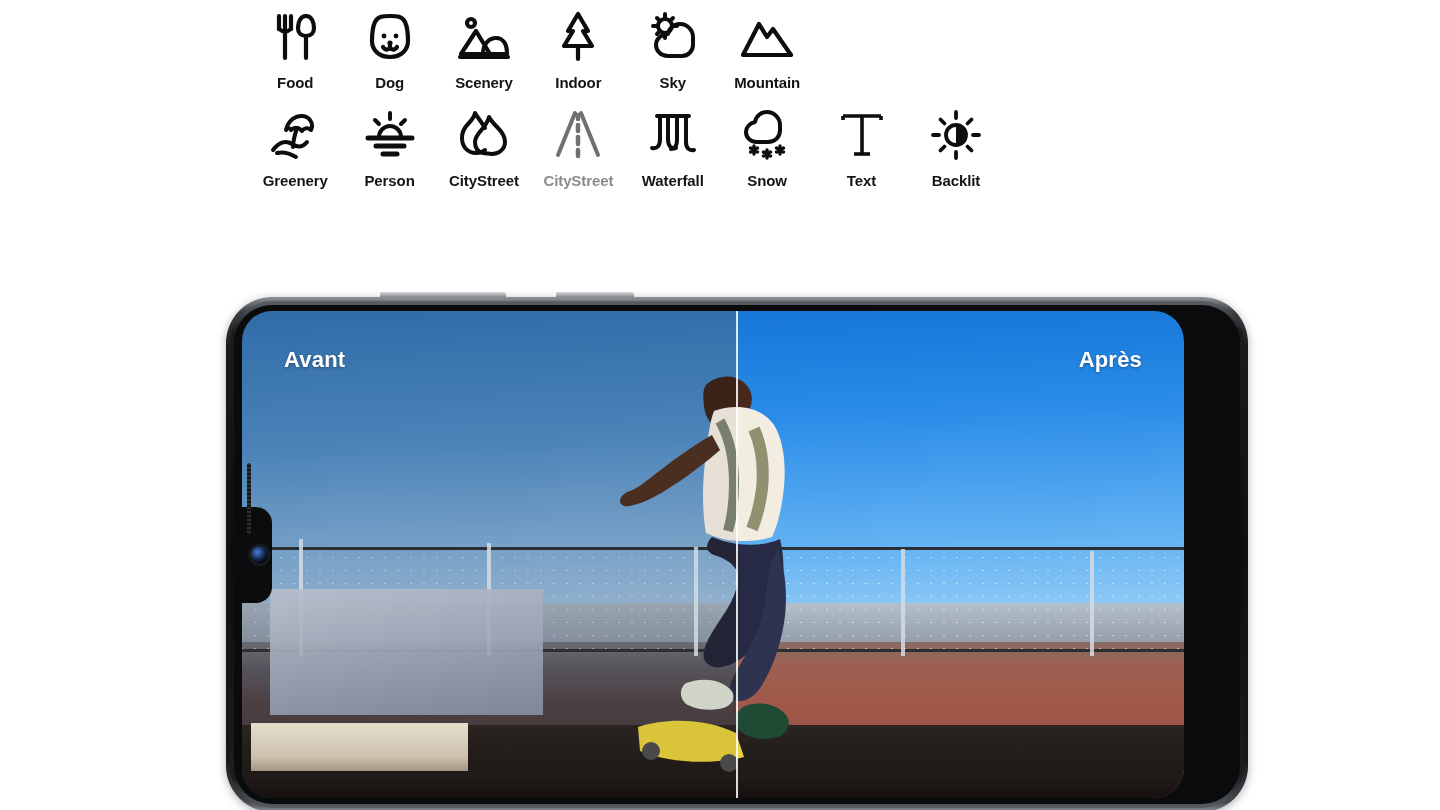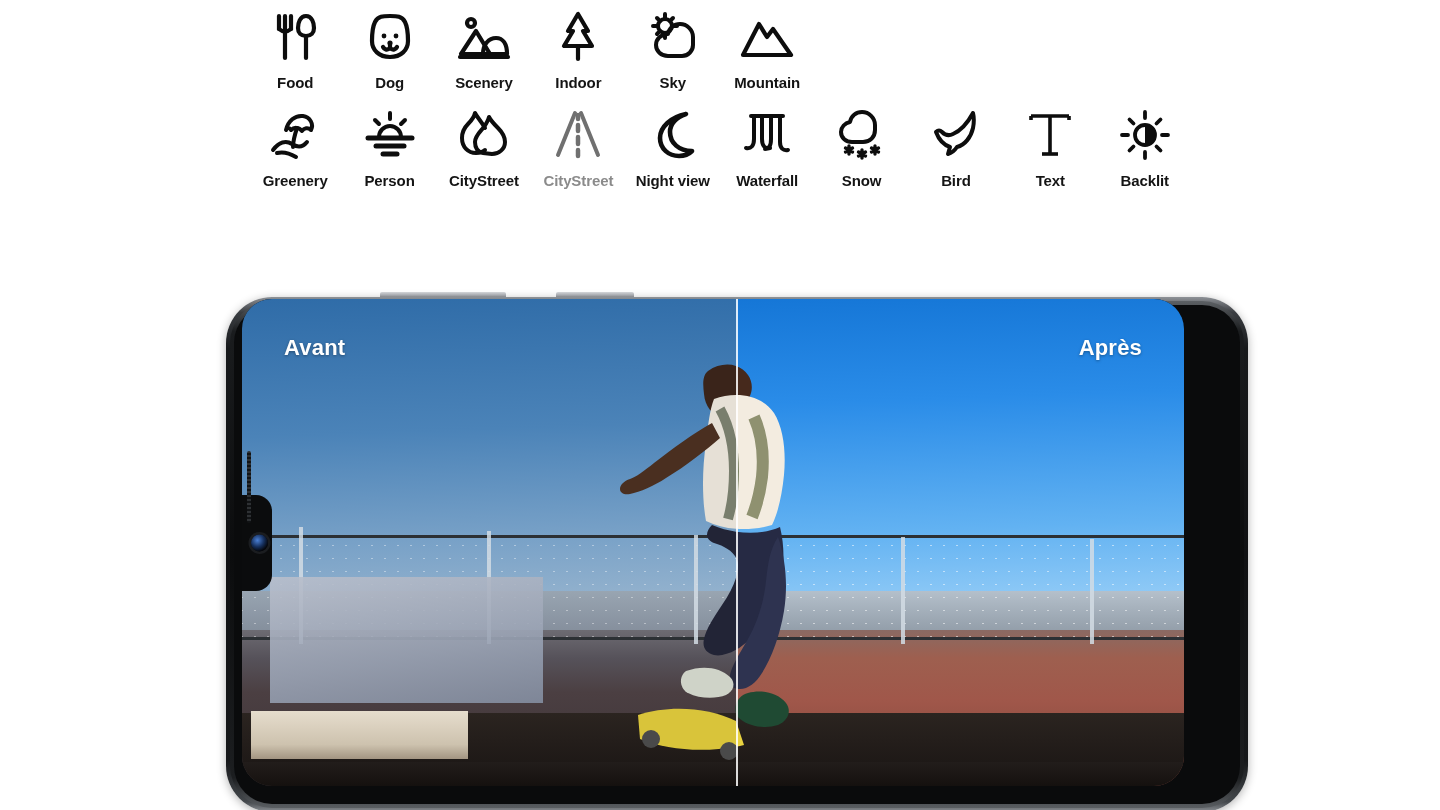--- a/index.html
+++ b/index.html
@@ -82,21 +82,21 @@
     background: linear-gradient(180deg,#5d6165 0%, #1a1c1e 6%, #0b0c0d 50%, #1c1e20 94%, #5a5e62 100%);
   }
   .phone-rim2 {
     position: absolute;
     left: 8px; top: 8px; right: 8px; bottom: 8px;
     border-radius: 38px;
     background: #0a0b0c;
   }
   .phone-screen {
     position: absolute;
-    left: 16px; top: 2px;
+    left: 16px; top: 14px;
     width: 942px; height: 487px;
     border-radius: 30px;
     overflow: hidden;
     background: #0a0b0c;
   }
 
   
   .photo { position: absolute; inset: 0; }
 
   
@@ -336,28 +336,20 @@
         <span class="scene-icon">
           <svg width="54" height="54" viewBox="0 0 54 54" fill="none" stroke="#707070" stroke-width="4" stroke-linecap="round" stroke-linejoin="round">
             <path d="M24 5 L7 47"></path>
             <path d="M30 5 L47 47"></path>
             <path d="M27 7 v4 M27 17 v6 M27 29 v7 M27 42 v6" stroke-width="4.5"></path>
           </svg>
         </span>
         <span class="scene-label muted">CityStreet</span>
       </div>
 
-      <div class="scene-cell">
-        <span class="scene-icon">
-          <svg width="54" height="54" viewBox="0 0 54 54" fill="none" stroke="#0d0d0d" stroke-width="4.6" stroke-linecap="round" stroke-linejoin="round">
-            <path d="M40 6 C25 9 14 19 14 30 c0 11 9 18 19 18 5 0 10 -2 13 -5 -13 0 -22 -8 -22 -19 0 -8 6 -15 16 -18 z"></path>
-          </svg>
-        </span>
-        <span class="scene-label">Night view</span>
-      </div>
 
       <div class="scene-cell">
         <span class="scene-icon">
           <svg width="54" height="54" viewBox="0 0 54 54" fill="none" stroke="#0d0d0d" stroke-width="4" stroke-linecap="round" stroke-linejoin="round">
             <path d="M11 8 H43"></path>
             <path d="M14 8 v23 c0 7 -3 10 -8 9"></path>
             <path d="M22 8 v23 c0 7 3 10 8 9"></path>
             <path d="M31 8 v23 c0 7 -2 10 -6 10"></path>
             <path d="M40 8 v26 c0 6 3 9 8 8"></path>
           </svg>
@@ -372,28 +364,20 @@
             <g stroke-width="3.4">
               <path d="M14 38 v8 M10.5 40 l7 4 M17.5 40 l-7 4"></path>
               <path d="M27 42 v8 M23.5 44 l7 4 M30.5 44 l-7 4"></path>
               <path d="M40 38 v8 M36.5 40 l7 4 M43.5 40 l-7 4"></path>
             </g>
           </svg>
         </span>
         <span class="scene-label">Snow</span>
       </div>
 
-      <div class="scene-cell">
-        <span class="scene-icon">
-          <svg width="54" height="54" viewBox="0 0 54 54" fill="none" stroke="#0d0d0d" stroke-width="4" stroke-linecap="round" stroke-linejoin="round">
-            <path d="M44 5 C38 16 31 23 24 26 c-4 2 -8 1 -11 -2 -2 -2 -4 -2 -6 0 3 8 8 13 14 15 l-2 7 c4 -1 7 -4 9 -7 8 -2 14 -10 16 -19 1 -5 1 -11 0 -15 z"></path>
-          </svg>
-        </span>
-        <span class="scene-label">Bird</span>
-      </div>
 
       <div class="scene-cell">
         <span class="scene-icon">
           <svg width="54" height="54" viewBox="0 0 54 54" fill="none" stroke="#0d0d0d" stroke-width="3.6" stroke-linecap="butt">
             <path d="M8 8 H46"></path>
             <path d="M8 8 v4 M46 8 v4"></path>
             <path d="M27 8 v38"></path>
             <path d="M19 46 H35"></path>
           </svg>
         </span>

